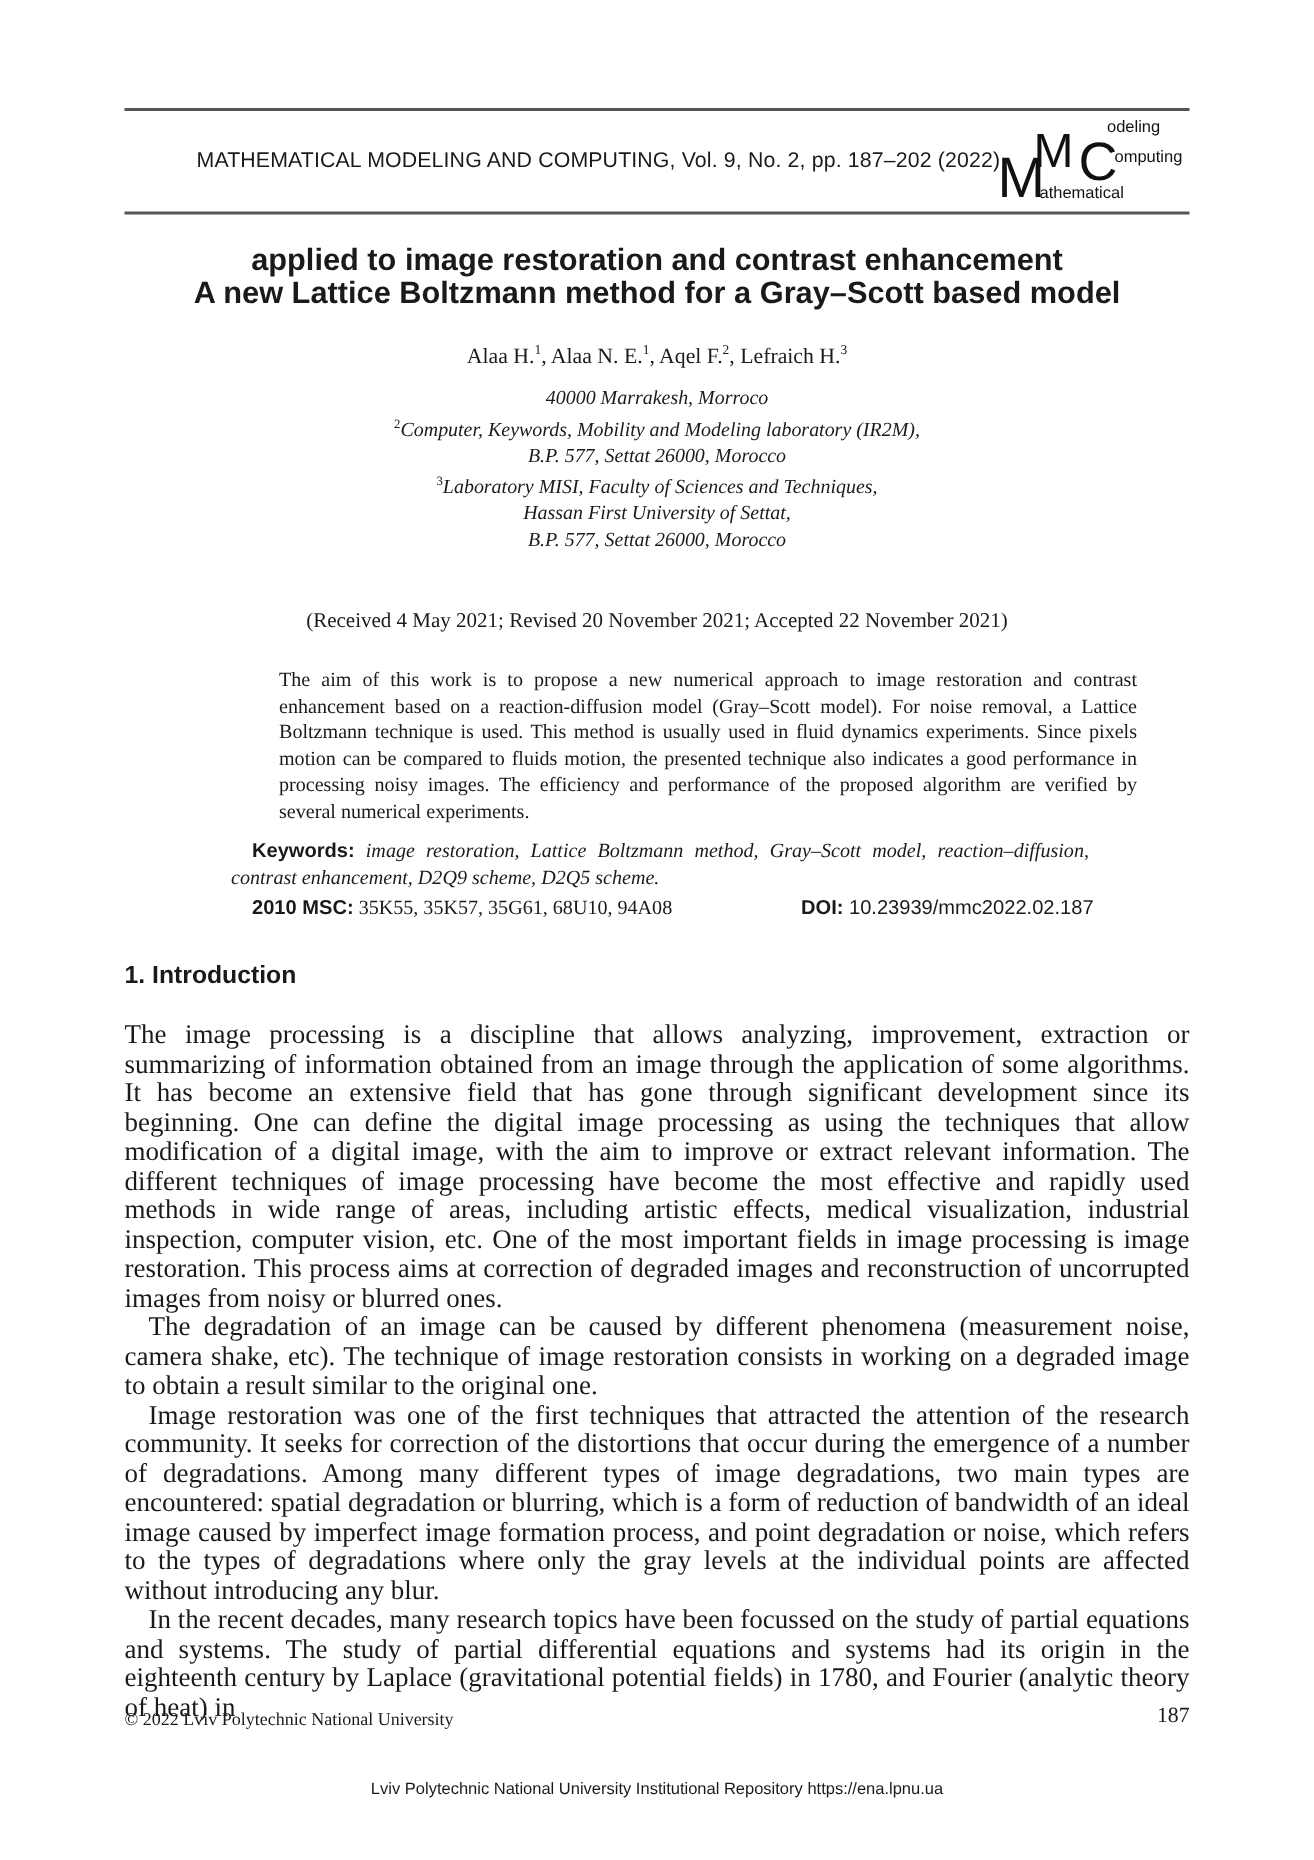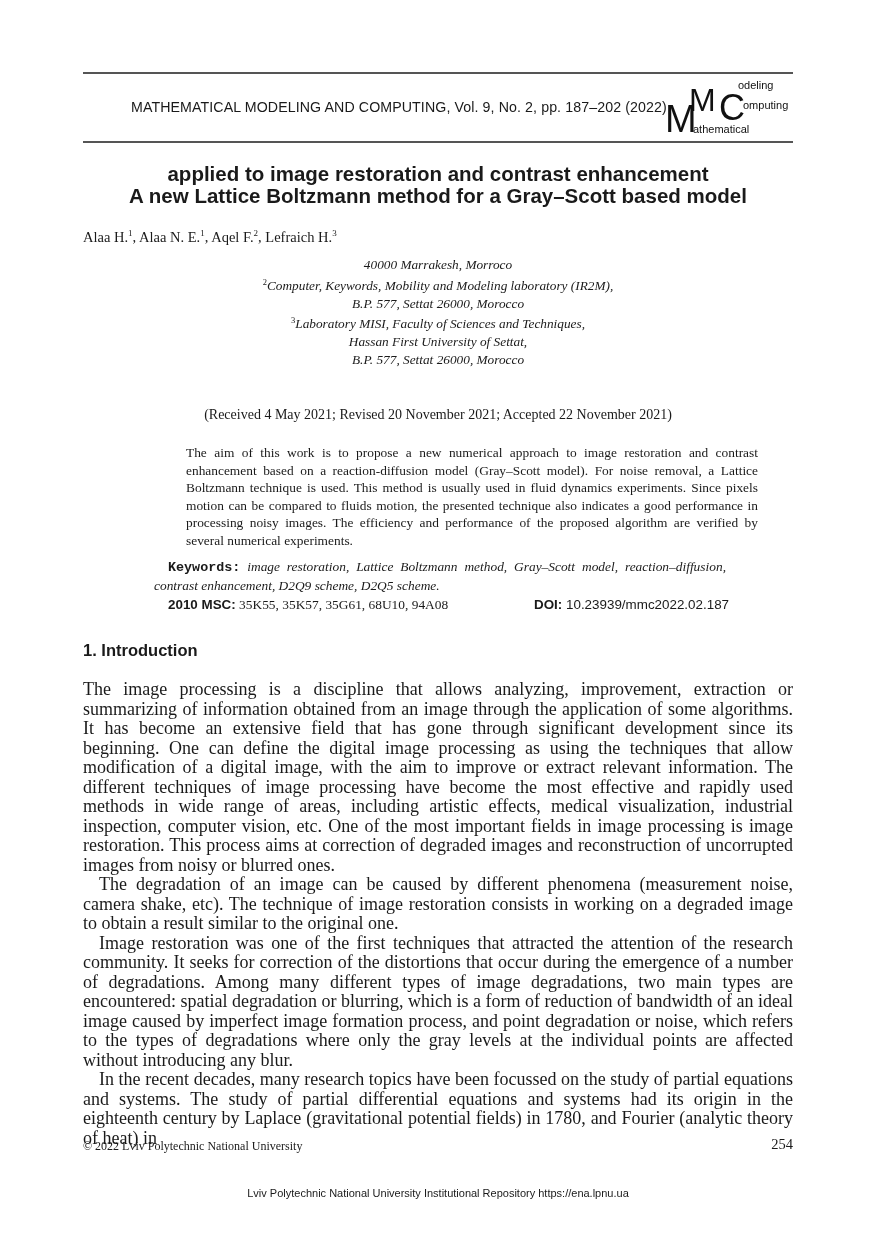--- a/index.html
+++ b/index.html
@@ -3,30 +3,30 @@
 <meta charset="utf-8">
 <style>
   html, body { margin:0; padding:0; background:#ffffff; }
   body { width:876px; height:1240px; position:relative; color:#1a1a1a; overflow:hidden; }
   .rule { position:absolute; left:83px; width:710px; height:2px; background:#555; }
   .sans { font-family:"Liberation Sans","DejaVu Sans",sans-serif; }
   .journal { position:absolute; left:83px; top:99px; font-size:14.2px; letter-spacing:0.1px; white-space:nowrap;margin-left:48px; }
   .logo { position:absolute; left:663px; top:78px; width:135px; height:62px; }
   .logo span { position:absolute; font-family:"Liberation Sans",sans-serif; line-height:1; color:#111; }
   .title { position:absolute; left:83px; width:710px; top:163px; text-align:center; font-size:20.5px; font-weight:bold; line-height:22px; }
-  .authors { position:absolute; left:83px; width:710px; top:228px; text-align:left; font-family:"Liberation Serif",serif; font-size:14.5px; }
+  .authors { position:absolute; left:83px; width:710px; top:228px; text-align:center; font-family:"Liberation Serif",serif; font-size:14.5px; }
   .authors sup { font-size:9px; }
   .affil { position:absolute; left:83px; width:710px; top:256px; text-align:center; font-family:"Liberation Serif",serif; font-style:italic; font-size:13.3px; line-height:17.6px; }
   .affil sup { font-size:8.5px; font-style:normal; }
   .dates { position:absolute; left:83px; width:710px; top:407px; text-align:center; font-family:"Liberation Serif",serif; font-size:14px; }
   .abstract { position:absolute; left:154px; width:572px; top:444px; font-family:"Liberation Serif",serif; font-size:13.4px; line-height:17.5px; text-align:justify;margin-left:32px; }
   .kw { position:absolute; left:154px; width:572px; top:558px; font-family:"Liberation Serif",serif; font-size:13.4px; line-height:17.5px; text-align:justify; }
   .kw .lbl, .msc .lbl { font-family:"Liberation Sans",sans-serif; font-weight:bold; font-style:normal; }
   .kw .val { font-style:italic; }
-  .kw .first { padding-left:14px;font-family:Liberation Mono, monospace; }
+  .kw .first { padding-left:14px; }
   .msc { position:absolute; left:168px; top:597px; font-family:"Liberation Serif",serif; font-size:13.4px; white-space:nowrap; }
   .doi { position:absolute; left:521px; top:597px; font-size:13.4px; white-space:nowrap; }
   .doi .lbl { font-weight:bold;margin-left:13px; }
   .section { position:absolute; left:83px; top:641px; font-size:16.5px; font-weight:bold; }
   .body { position:absolute; left:83px; width:710px; top:680px; font-family:"Liberation Serif",serif; font-size:18px; line-height:19.5px; text-align:justify; }
   .body p { margin:0; text-indent:0; }
   .body p.ind { text-indent:16px; }
   .footer-left { position:absolute; left:83px; top:1139px; font-family:"Liberation Serif",serif; font-size:12px; }
   .footer-right { position:absolute; right:83px; top:1136px; font-family:"Liberation Serif",serif; font-size:14.5px; }
   .repo { position:absolute; left:0; width:876px; top:1187px; text-align:center; font-family:"Liberation Sans",sans-serif; font-size:11px; }
@@ -88,14 +88,14 @@
 <div class="section sans">1.  Introduction</div>
 
 <div class="body">
   <p>The image processing is a discipline that allows analyzing, improvement, extraction or summarizing of information obtained from an image through the application of some algorithms. It has become an extensive field that has gone through significant development since its beginning. One can define the digital image processing as using the techniques that allow modification of a digital image, with the aim to improve or extract relevant information. The different techniques of image processing have become the most effective and rapidly used methods in wide range of areas, including artistic effects, medical visualization, industrial inspection, computer vision, etc. One of the most important fields in image processing is image restoration. This process aims at correction of degraded images and reconstruction of uncorrupted images from noisy or blurred ones.</p>
   <p class="ind">The degradation of an image can be caused by different phenomena (measurement noise, camera shake, etc). The technique of image restoration consists in working on a degraded image to obtain a result similar to the original one.</p>
   <p class="ind">Image restoration was one of the first techniques that attracted the attention of the research community.  It seeks for correction of the distortions that occur during the emergence of a number of degradations.  Among many different types of image degradations, two main types are encountered: spatial degradation or blurring, which is a form of reduction of bandwidth of an ideal image caused by imperfect image formation process, and point degradation or noise, which refers to the types of degradations where only the gray levels at the individual points are affected without introducing any blur.</p>
   <p class="ind">In the recent decades, many research topics have been focussed on the study of partial equations and systems. The study of partial differential equations and systems had its origin in the eighteenth century by Laplace (gravitational potential fields) in 1780, and Fourier (analytic theory of heat) in</p>
 </div>
 
 <div class="footer-left">© 2022 Lviv Polytechnic National University</div>
-<div class="footer-right">254</div>
+<div class="footer-right">187</div>
 <div class="repo">Lviv Polytechnic National University Institutional Repository https://ena.lpnu.ua</div>
 
 </body></html>

